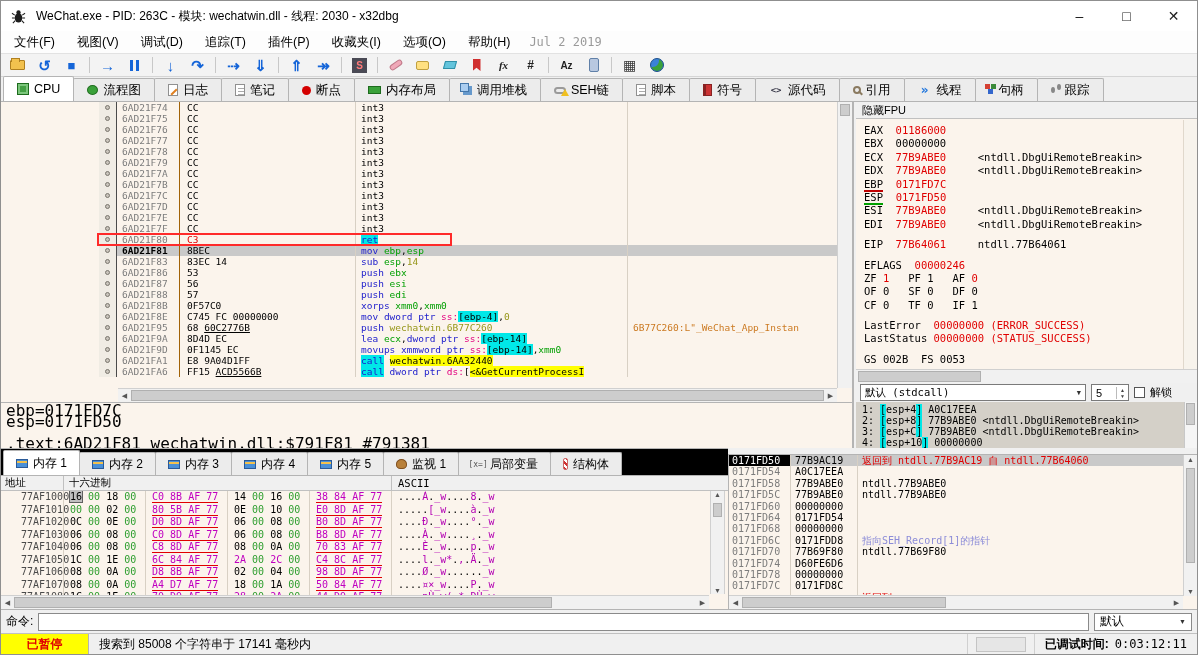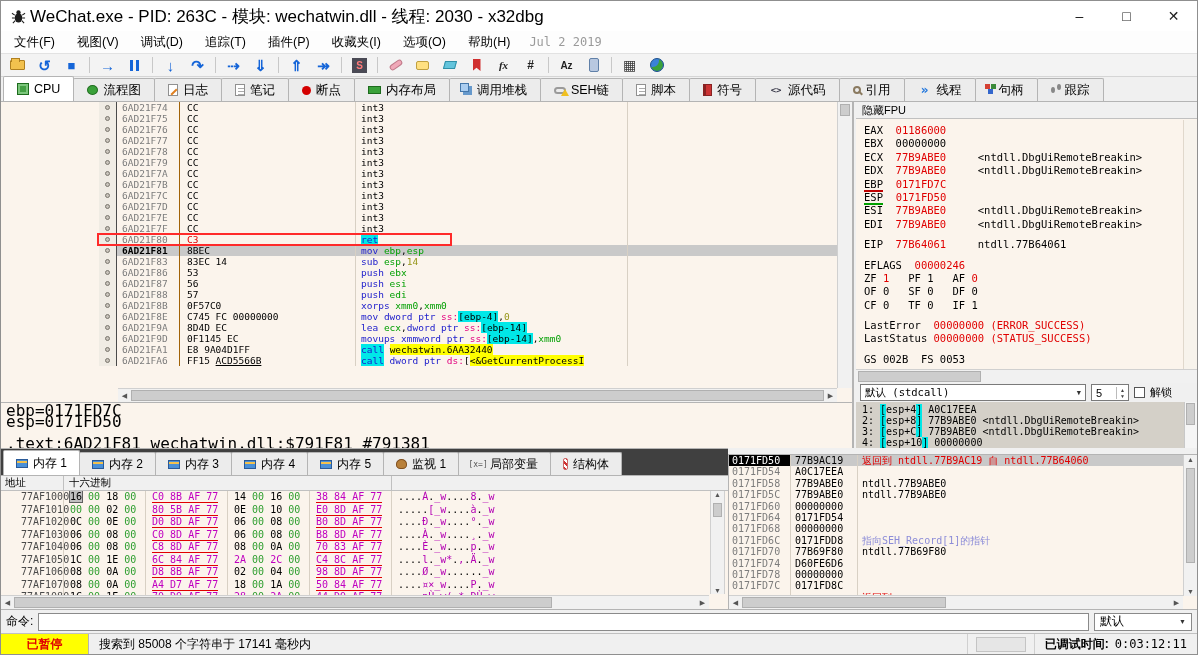--- a/index.html
+++ b/index.html
@@ -2,21 +2,21 @@
 <html><head>
 <meta charset="utf-8">
 <style>
   html,body{margin:0;padding:0}
   *{box-sizing:border-box}
   #win{position:relative;width:1198px;height:655px;background:#f0f0f0;border:1px solid #8f8f8f;
        font-family:"Liberation Sans",sans-serif;overflow:hidden;color:#000}
 
   
   #titlebar{position:absolute;top:0;left:0;right:0;height:30px;background:#fff;display:flex;align-items:center;padding-left:10px}
-  #apptitle{font-size:17px;margin-left:4px}
+  #apptitle{font-size:12px;margin-left:10px}
   #title-controls{position:absolute;right:0;top:0;display:flex}
   .wbtn{width:47px;height:30px;display:flex;align-items:center;justify-content:center;font-size:14px;color:#222}
 
   
   #menubar{position:absolute;top:30px;left:0;right:0;height:22px;background:#fdfdfd;display:flex;align-items:center;font-size:12.5px;padding-left:2px}
   .mitem{padding:0 11px}
   #menudate{color:#9a9a9a;font-family:"DejaVu Sans Mono",monospace;font-size:12px;margin-left:8px}
 
   
   #toolbar{position:absolute;top:52px;left:0;right:0;height:24px;background:#f3f3f3;border-top:1px solid #e2e2e2;border-bottom:1px solid #d5d5d5;display:flex;align-items:center;padding-left:4px;gap:2px}
@@ -108,21 +108,21 @@
   .caret{font-size:7px;color:#333}
   #spin{width:38px;height:17px;background:#fff;border:1px solid #7a7a7a;display:flex;align-items:center}
   #spinval{flex:1;padding-left:4px;font-size:11px}
   #spinarrows{width:12px;display:flex;flex-direction:column;align-items:center;font-size:5px;color:#444;border-left:1px solid #bbb}
   .cb{width:11px;height:11px;background:#fff;border:1px solid #555;flex:none}
   #args{position:absolute;top:300px;left:0;right:0;bottom:0;background:#d4d0c8;font-family:"DejaVu Sans Mono",monospace;font-size:10px;padding:2px 0 0 6px;white-space:pre;overflow:hidden}
   .aline{height:11px;line-height:11px}
   #argsvs{position:absolute;top:300px;right:0;width:13px;bottom:0;background:#f5f5f5;border-left:1px solid #c8c8c8}
 
   
-  #btabs{position:absolute;top:447px;left:0;width:727px;height:27px;background:#404040;border-top:1px solid #b4b4b4;display:flex;align-items:flex-end;padding-left:2px}
+  #btabs{position:absolute;top:447px;left:0;width:727px;height:27px;background:#000000;border-top:1px solid #b4b4b4;display:flex;align-items:flex-end;padding-left:2px}
   .btab{height:23px;display:flex;align-items:center;gap:5px;padding:0 12px;border:1px solid #b4b4b4;border-bottom:none;background:#ececec;font-size:12px;margin-right:-1px;border-radius:2px 2px 0 0;white-space:nowrap}
   .btab.active{background:#fff;height:25px;position:relative;z-index:2}
 
   
   #dump{position:absolute;top:474px;left:0;width:727px;height:134px;background:#fbf4ec;overflow:hidden;border-top:1px solid #b4b4b4}
   #dumphdr{height:15px;background:#f0f0f0;border-bottom:1px solid #c0c0c0;display:flex;font-size:10.5px;font-family:"DejaVu Sans Mono",monospace;align-items:center}
   .mh1{width:63px;flex:none;padding-left:4px;border-right:1px solid #c0c0c0;height:100%;display:flex;align-items:center}
   .mh2{width:328px;flex:none;padding-left:5px;border-right:1px solid #c0c0c0;height:100%;display:flex;align-items:center}
   .mh3{flex:1;padding-left:6px;height:100%;display:flex;align-items:center}
   #mrows{height:105px;overflow:hidden}
@@ -349,20 +349,21 @@
         <div class="drow"><span class="dgut"></span><span class="dbulc"><span class="dot"></span></span><span class="daddr">6AD21F7E</span><span class="dbytes"><span class="sg-d">CC</span></span><span class="dinstr"><span class="sg-d">int3</span></span><span class="dcomm"></span></div>
         <div class="drow"><span class="dgut"></span><span class="dbulc"><span class="dot"></span></span><span class="daddr">6AD21F7F</span><span class="dbytes"><span class="sg-d">CC</span></span><span class="dinstr"><span class="sg-d">int3</span></span><span class="dcomm"></span></div>
         <div class="drow"><span class="dgut"></span><span class="dbulc"><span class="dot"></span></span><span class="daddr">6AD21F80</span><span class="dbytes"><span class="sg-red">C3</span></span><span class="dinstr"><span class="sg-cy">ret</span></span><span class="dcomm"></span></div>
         <div class="drow dsel"><span class="dgut"></span><span class="dbulc"><span class="dot"></span></span><span class="daddr">6AD21F81</span><span class="dbytes"><span class="sg-d">8BEC</span></span><span class="dinstr"><span class="sg-m">mov </span><span class="sg-r">ebp</span><span class="sg-d">,</span><span class="sg-r">esp</span></span><span class="dcomm"></span></div>
         <div class="drow"><span class="dgut"></span><span class="dbulc"><span class="dot"></span></span><span class="daddr">6AD21F83</span><span class="dbytes"><span class="sg-d">83EC 14</span></span><span class="dinstr"><span class="sg-m">sub </span><span class="sg-r">esp</span><span class="sg-d">,</span><span class="sg-n">14</span></span><span class="dcomm"></span></div>
         <div class="drow"><span class="dgut"></span><span class="dbulc"><span class="dot"></span></span><span class="daddr">6AD21F86</span><span class="dbytes"><span class="sg-d">53</span></span><span class="dinstr"><span class="sg-m">push </span><span class="sg-r">ebx</span></span><span class="dcomm"></span></div>
         <div class="drow"><span class="dgut"></span><span class="dbulc"><span class="dot"></span></span><span class="daddr">6AD21F87</span><span class="dbytes"><span class="sg-d">56</span></span><span class="dinstr"><span class="sg-m">push </span><span class="sg-r">esi</span></span><span class="dcomm"></span></div>
         <div class="drow"><span class="dgut"></span><span class="dbulc"><span class="dot"></span></span><span class="daddr">6AD21F88</span><span class="dbytes"><span class="sg-d">57</span></span><span class="dinstr"><span class="sg-m">push </span><span class="sg-r">edi</span></span><span class="dcomm"></span></div>
         <div class="drow"><span class="dgut"></span><span class="dbulc"><span class="dot"></span></span><span class="daddr">6AD21F8B</span><span class="dbytes"><span class="sg-d">0F57C0</span></span><span class="dinstr"><span class="sg-m">xorps </span><span class="sg-r">xmm0</span><span class="sg-d">,</span><span class="sg-r">xmm0</span></span><span class="dcomm"></span></div>
         <div class="drow"><span class="dgut"></span><span class="dbulc"><span class="dot"></span></span><span class="daddr">6AD21F8E</span><span class="dbytes"><span class="sg-d">C745 FC 00000000</span></span><span class="dinstr"><span class="sg-m">mov dword ptr </span><span class="sg-s">ss:</span><span class="sg-br">[ebp-4]</span><span class="sg-d">,</span><span class="sg-n">0</span></span><span class="dcomm"></span></div>
+        <div class="drow"><span class="dgut"></span><span class="dbulc"><span class="dot"></span></span><span class="daddr">6AD21F95</span><span class="dbytes"><span class="sg-d">68 </span><span class="sg-u">60C2776B</span></span><span class="dinstr"><span class="sg-m">push </span><span class="sg-n">wechatwin.6B77C260</span></span><span class="dcomm">6B77C260:L"_WeChat_App_Instan</span></div>
         <div class="drow"><span class="dgut"></span><span class="dbulc"><span class="dot"></span></span><span class="daddr">6AD21F9A</span><span class="dbytes"><span class="sg-d">8D4D EC</span></span><span class="dinstr"><span class="sg-m">lea </span><span class="sg-r">ecx</span><span class="sg-d">,</span><span class="sg-m">dword ptr </span><span class="sg-s">ss:</span><span class="sg-br">[ebp-14]</span></span><span class="dcomm"></span></div>
         <div class="drow"><span class="dgut"></span><span class="dbulc"><span class="dot"></span></span><span class="daddr">6AD21F9D</span><span class="dbytes"><span class="sg-d">0F1145 EC</span></span><span class="dinstr"><span class="sg-m">movups </span><span class="sg-m">xmmword ptr </span><span class="sg-s">ss:</span><span class="sg-br">[ebp-14]</span><span class="sg-d">,</span><span class="sg-r">xmm0</span></span><span class="dcomm"></span></div>
         <div class="drow"><span class="dgut"></span><span class="dbulc"><span class="dot"></span></span><span class="daddr">6AD21FA1</span><span class="dbytes"><span class="sg-d">E8 9A04D1FF</span></span><span class="dinstr"><span class="sg-cy">call</span><span class="sg-d"> </span><span class="sg-y">wechatwin.6AA32440</span></span><span class="dcomm"></span></div>
         <div class="drow"><span class="dgut"></span><span class="dbulc"><span class="dot"></span></span><span class="daddr">6AD21FA6</span><span class="dbytes"><span class="sg-d">FF15 </span><span class="sg-u">ACD5566B</span></span><span class="dinstr"><span class="sg-cy">call</span><span class="sg-m"> dword ptr </span><span class="sg-s">ds:</span><span class="sg-d">[</span><span class="sg-y">&lt;&amp;GetCurrentProcessI</span></span><span class="dcomm"></span></div>
       </div>
     <div id="bpbox"></div>
     <div id="dvscroll" class="vscroll">
       <div class="sthumb" style="top:2px;left:2px;width:10px;height:12px"></div>
     </div>
     <div id="dhscroll">
@@ -434,20 +435,21 @@
       <div class="btab">
         <span class="tic ic-struct"></span>
         <span>结构体</span>
       </div>
     </div>
 
   <div id="dump">
     <div id="dumphdr">
       <span class="mh1">地址</span>
       <span class="mh2">十六进制</span>
+      <span class="mh3">ASCII</span>
     </div>
     <div id="mrows">
         <div class="mrow"><span class="maddr">77AF1000</span><span class="mgrp"><span class=""><span class="mb-k msel">16</span> <span class="mb-z">00</span> <span class="mb-k">18</span> <span class="mb-z">00</span></span></span><span class="mgrp"><span class="mgu"><span class="mb-p">C0</span> <span class="mb-p">8B</span> <span class="mb-p">AF</span> <span class="mb-p">77</span></span></span><span class="mgrp"><span class=""><span class="mb-k">14</span> <span class="mb-z">00</span> <span class="mb-k">16</span> <span class="mb-z">00</span></span></span><span class="mgrp"><span class="mgu"><span class="mb-p">38</span> <span class="mb-p">84</span> <span class="mb-p">AF</span> <span class="mb-p">77</span></span></span><span class="mascii"><span class="ac">.</span><span class="ac">.</span><span class="ac">.</span><span class="ac">.</span><span class="ap">À</span><span class="ac">.</span><span class="ap">_</span><span class="ap">w</span><span class="ac">.</span><span class="ac">.</span><span class="ac">.</span><span class="ac">.</span><span class="ap">8</span><span class="ac">.</span><span class="ap">_</span><span class="ap">w</span></span></div>
         <div class="mrow"><span class="maddr">77AF1010</span><span class="mgrp"><span class=""><span class="mb-z">00</span> <span class="mb-z">00</span> <span class="mb-k">02</span> <span class="mb-z">00</span></span></span><span class="mgrp"><span class="mgu"><span class="mb-p">80</span> <span class="mb-p">5B</span> <span class="mb-p">AF</span> <span class="mb-p">77</span></span></span><span class="mgrp"><span class=""><span class="mb-k">0E</span> <span class="mb-z">00</span> <span class="mb-k">10</span> <span class="mb-z">00</span></span></span><span class="mgrp"><span class="mgu"><span class="mb-p">E0</span> <span class="mb-p">8D</span> <span class="mb-p">AF</span> <span class="mb-p">77</span></span></span><span class="mascii"><span class="ac">.</span><span class="ac">.</span><span class="ac">.</span><span class="ac">.</span><span class="ac">.</span><span class="ap">[</span><span class="ap">_</span><span class="ap">w</span><span class="ac">.</span><span class="ac">.</span><span class="ac">.</span><span class="ac">.</span><span class="ap">à</span><span class="ac">.</span><span class="ap">_</span><span class="ap">w</span></span></div>
         <div class="mrow"><span class="maddr">77AF1020</span><span class="mgrp"><span class=""><span class="mb-k">0C</span> <span class="mb-z">00</span> <span class="mb-k">0E</span> <span class="mb-z">00</span></span></span><span class="mgrp"><span class="mgu"><span class="mb-p">D0</span> <span class="mb-p">8D</span> <span class="mb-p">AF</span> <span class="mb-p">77</span></span></span><span class="mgrp"><span class=""><span class="mb-k">06</span> <span class="mb-z">00</span> <span class="mb-k">08</span> <span class="mb-z">00</span></span></span><span class="mgrp"><span class="mgu"><span class="mb-p">B0</span> <span class="mb-p">8D</span> <span class="mb-p">AF</span> <span class="mb-p">77</span></span></span><span class="mascii"><span class="ac">.</span><span class="ac">.</span><span class="ac">.</span><span class="ac">.</span><span class="ap">Ð</span><span class="ac">.</span><span class="ap">_</span><span class="ap">w</span><span class="ac">.</span><span class="ac">.</span><span class="ac">.</span><span class="ac">.</span><span class="ap">°</span><span class="ac">.</span><span class="ap">_</span><span class="ap">w</span></span></div>
         <div class="mrow"><span class="maddr">77AF1030</span><span class="mgrp"><span class=""><span class="mb-k">06</span> <span class="mb-z">00</span> <span class="mb-k">08</span> <span class="mb-z">00</span></span></span><span class="mgrp"><span class="mgu"><span class="mb-p">C0</span> <span class="mb-p">8D</span> <span class="mb-p">AF</span> <span class="mb-p">77</span></span></span><span class="mgrp"><span class=""><span class="mb-k">06</span> <span class="mb-z">00</span> <span class="mb-k">08</span> <span class="mb-z">00</span></span></span><span class="mgrp"><span class="mgu"><span class="mb-p">B8</span> <span class="mb-p">8D</span> <span class="mb-p">AF</span> <span class="mb-p">77</span></span></span><span class="mascii"><span class="ac">.</span><span class="ac">.</span><span class="ac">.</span><span class="ac">.</span><span class="ap">À</span><span class="ac">.</span><span class="ap">_</span><span class="ap">w</span><span class="ac">.</span><span class="ac">.</span><span class="ac">.</span><span class="ac">.</span><span class="ap">¸</span><span class="ac">.</span><span class="ap">_</span><span class="ap">w</span></span></div>
         <div class="mrow"><span class="maddr">77AF1040</span><span class="mgrp"><span class=""><span class="mb-k">06</span> <span class="mb-z">00</span> <span class="mb-k">08</span> <span class="mb-z">00</span></span></span><span class="mgrp"><span class="mgu"><span class="mb-p">C8</span> <span class="mb-p">8D</span> <span class="mb-p">AF</span> <span class="mb-p">77</span></span></span><span class="mgrp"><span class=""><span class="mb-k">08</span> <span class="mb-z">00</span> <span class="mb-k">0A</span> <span class="mb-z">00</span></span></span><span class="mgrp"><span class="mgu"><span class="mb-p">70</span> <span class="mb-p">83</span> <span class="mb-p">AF</span> <span class="mb-p">77</span></span></span><span class="mascii"><span class="ac">.</span><span class="ac">.</span><span class="ac">.</span><span class="ac">.</span><span class="ap">È</span><span class="ac">.</span><span class="ap">_</span><span class="ap">w</span><span class="ac">.</span><span class="ac">.</span><span class="ac">.</span><span class="ac">.</span><span class="ap">p</span><span class="ac">.</span><span class="ap">_</span><span class="ap">w</span></span></div>
         <div class="mrow"><span class="maddr">77AF1050</span><span class="mgrp"><span class=""><span class="mb-k">1C</span> <span class="mb-z">00</span> <span class="mb-k">1E</span> <span class="mb-z">00</span></span></span><span class="mgrp"><span class="mgu"><span class="mb-p">6C</span> <span class="mb-p">84</span> <span class="mb-p">AF</span> <span class="mb-p">77</span></span></span><span class="mgrp"><span class=""><span class="mb-p">2A</span> <span class="mb-z">00</span> <span class="mb-p">2C</span> <span class="mb-z">00</span></span></span><span class="mgrp"><span class="mgu"><span class="mb-p">C4</span> <span class="mb-p">8C</span> <span class="mb-p">AF</span> <span class="mb-p">77</span></span></span><span class="mascii"><span class="ac">.</span><span class="ac">.</span><span class="ac">.</span><span class="ac">.</span><span class="ap">l</span><span class="ac">.</span><span class="ap">_</span><span class="ap">w</span><span class="ap">*</span><span class="ac">.</span><span class="ap">,</span><span class="ac">.</span><span class="ap">Ä</span><span class="ac">.</span><span class="ap">_</span><span class="ap">w</span></span></div>
         <div class="mrow"><span class="maddr">77AF1060</span><span class="mgrp"><span class=""><span class="mb-k">08</span> <span class="mb-z">00</span> <span class="mb-k">0A</span> <span class="mb-z">00</span></span></span><span class="mgrp"><span class="mgu"><span class="mb-p">D8</span> <span class="mb-p">8B</span> <span class="mb-p">AF</span> <span class="mb-p">77</span></span></span><span class="mgrp"><span class=""><span class="mb-k">02</span> <span class="mb-z">00</span> <span class="mb-k">04</span> <span class="mb-z">00</span></span></span><span class="mgrp"><span class="mgu"><span class="mb-p">98</span> <span class="mb-p">8D</span> <span class="mb-p">AF</span> <span class="mb-p">77</span></span></span><span class="mascii"><span class="ac">.</span><span class="ac">.</span><span class="ac">.</span><span class="ac">.</span><span class="ap">Ø</span><span class="ac">.</span><span class="ap">_</span><span class="ap">w</span><span class="ac">.</span><span class="ac">.</span><span class="ac">.</span><span class="ac">.</span><span class="ac">.</span><span class="ac">.</span><span class="ap">_</span><span class="ap">w</span></span></div>
         <div class="mrow"><span class="maddr">77AF1070</span><span class="mgrp"><span class=""><span class="mb-k">08</span> <span class="mb-z">00</span> <span class="mb-k">0A</span> <span class="mb-z">00</span></span></span><span class="mgrp"><span class="mgu"><span class="mb-p">A4</span> <span class="mb-p">D7</span> <span class="mb-p">AF</span> <span class="mb-p">77</span></span></span><span class="mgrp"><span class=""><span class="mb-k">18</span> <span class="mb-z">00</span> <span class="mb-k">1A</span> <span class="mb-z">00</span></span></span><span class="mgrp"><span class="mgu"><span class="mb-p">50</span> <span class="mb-p">84</span> <span class="mb-p">AF</span> <span class="mb-p">77</span></span></span><span class="mascii"><span class="ac">.</span><span class="ac">.</span><span class="ac">.</span><span class="ac">.</span><span class="ap">¤</span><span class="ap">×</span><span class="ap">_</span><span class="ap">w</span><span class="ac">.</span><span class="ac">.</span><span class="ac">.</span><span class="ac">.</span><span class="ap">P</span><span class="ac">.</span><span class="ap">_</span><span class="ap">w</span></span></div>

